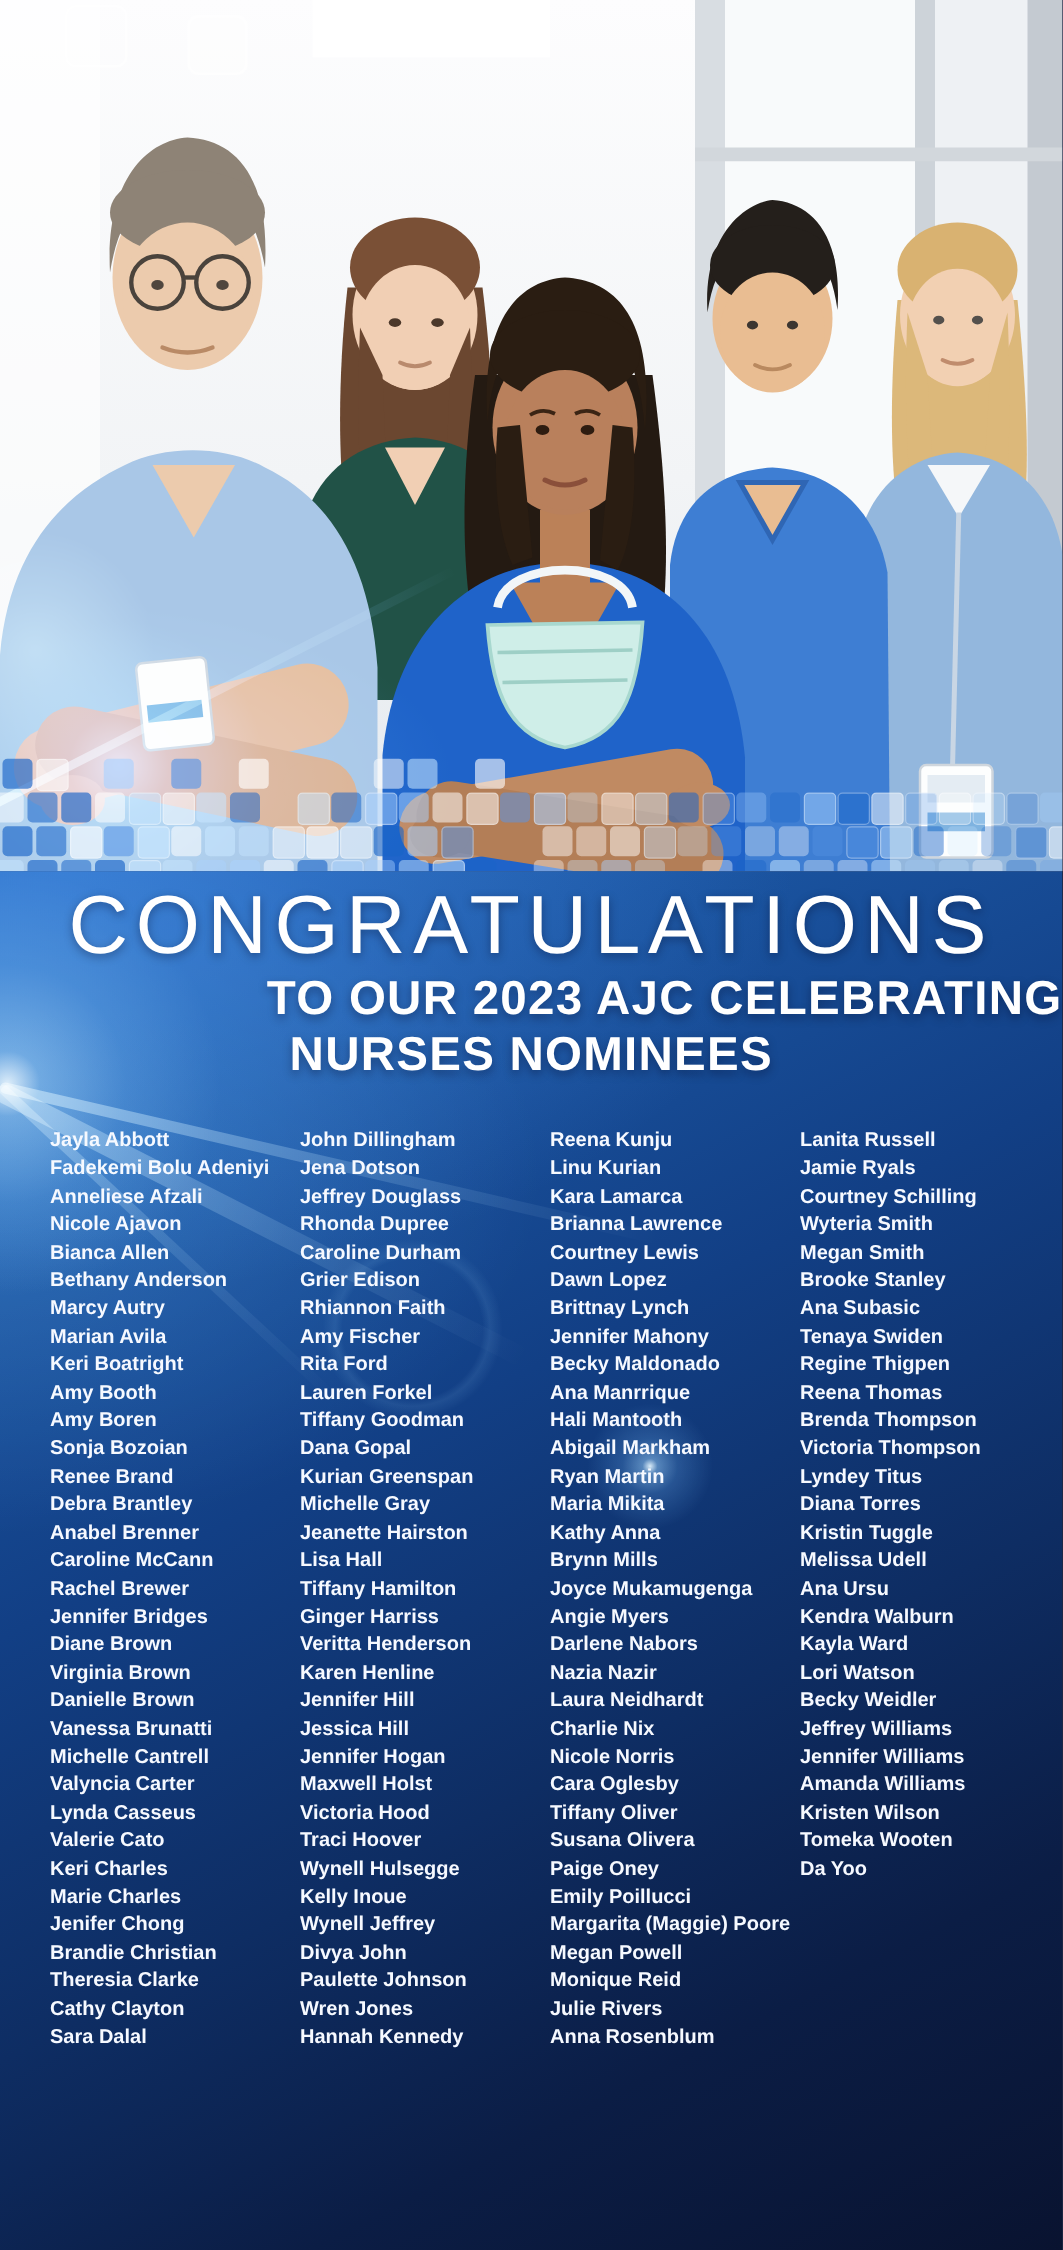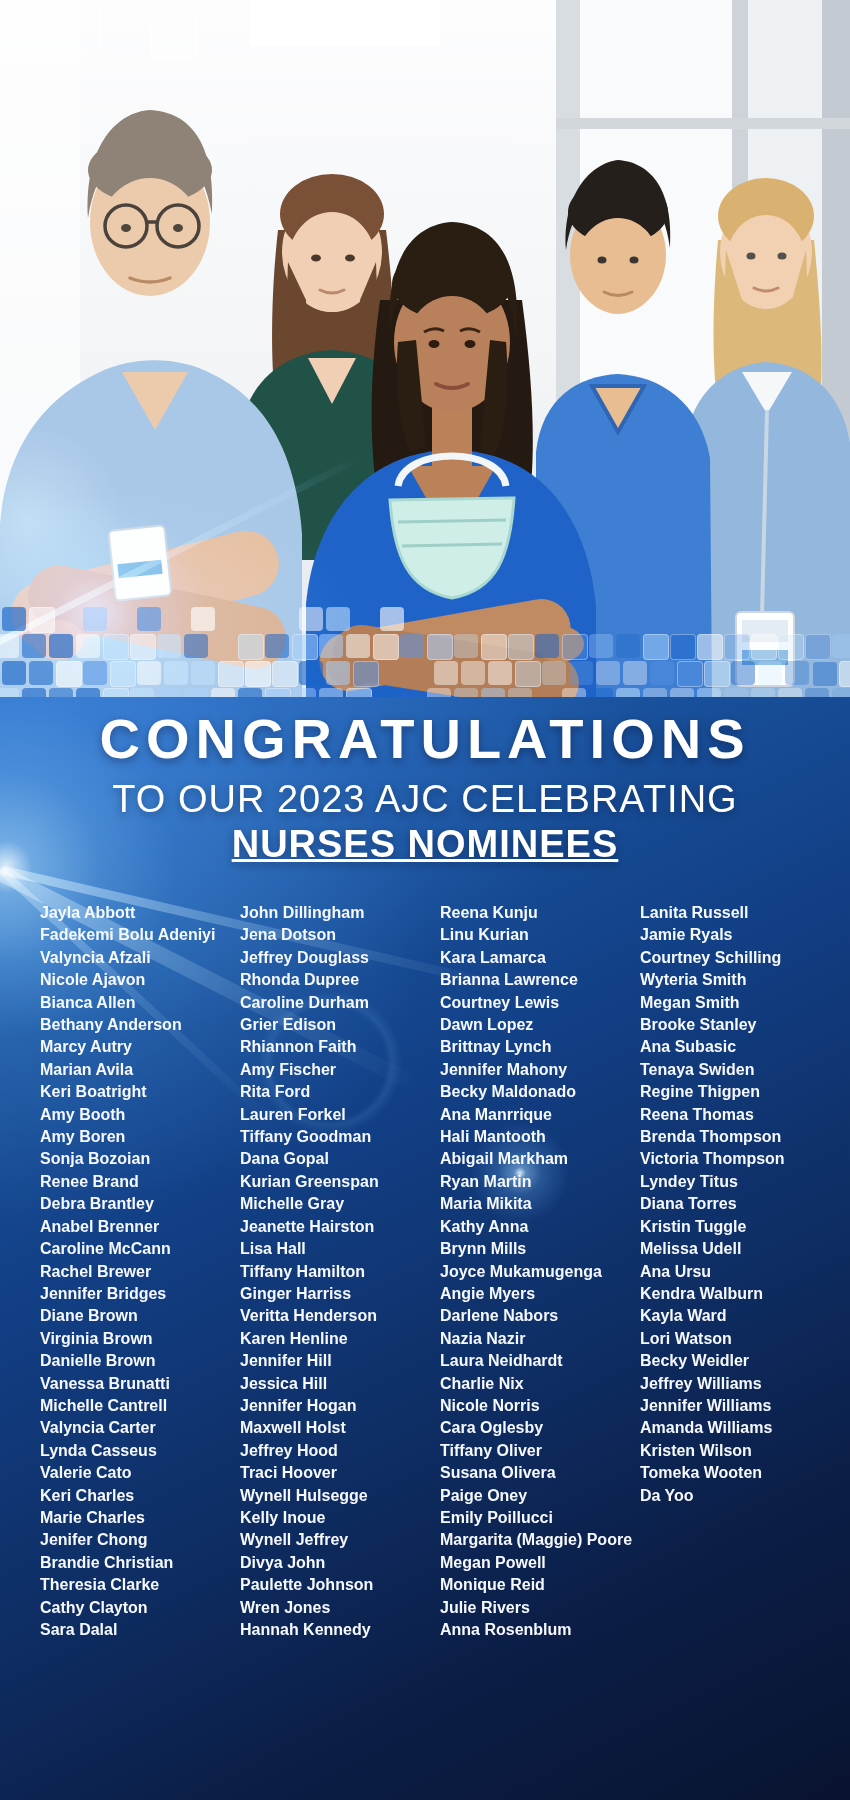--- a/index.html
+++ b/index.html
@@ -40,23 +40,23 @@
       radial-gradient(600px 400px at 0% 22%, rgba(80,140,230,.30), transparent 72%),
       radial-gradient(circle at 520px 476px, rgba(225,242,255,.95) 0px, rgba(150,200,255,.5) 6px, rgba(110,170,250,.22) 22px, transparent 50px),
       radial-gradient(circle at 330px 366px, transparent 56px, rgba(150,200,255,.10) 62px, transparent 72px);
   }
   .ray{position:absolute;left:0;top:168px;transform-origin:left center;mix-blend-mode:screen;border-radius:6px;
        background:linear-gradient(90deg, rgba(195,222,255,.55), rgba(180,215,255,.18) 55%, transparent);}
   .ray1{width:540px;height:9px;transform:rotate(13deg);}
   .ray2{width:470px;height:16px;transform:rotate(27deg);opacity:.8;}
   .ray3{width:360px;height:8px;transform:rotate(43deg);opacity:.7;}
   .heading{position:absolute;top:7px;left:0;width:850px;text-align:center;text-shadow:0 3px 8px rgba(0,5,30,.35);}
-  .heading-line1{font-size:56px;font-weight:bold;letter-spacing:6px;line-height:70px;white-space:nowrap;}
-  .heading-line2{font-size:38px;font-weight:normal;letter-spacing:1px;line-height:45px;margin-top:3px;}
-  .heading-line3{font-size:38px;font-weight:bold;letter-spacing:1px;line-height:45px;text-decoration:underline;}
+  .heading-line1{font-size:66px;font-weight:normal;letter-spacing:6px;line-height:70px;white-space:nowrap;}
+  .heading-line2{font-size:38px;font-weight:bold;letter-spacing:1px;line-height:45px;margin-top:3px;text-align:right;}
+  .heading-line3{font-size:38px;font-weight:bold;letter-spacing:1px;line-height:45px;}
   .names{position:absolute;left:40px;top:205px;width:800px;display:grid;grid-template-columns:200px 200px 200px 1fr;}
   .name-col{display:block;}
   .name{font-size:16px;font-weight:bold;line-height:22.4px;white-space:nowrap;color:#f6f9ff;}
   .logo{position:absolute;top:972px;left:0;width:850px;text-align:center;
         font-family:"Liberation Serif","DejaVu Serif",serif;color:#ffffff;}
   .logo-title{font-size:49px;letter-spacing:9px;line-height:52px;}
   .logo-subtitle{font-size:27px;letter-spacing:15px;line-height:30px;margin-top:3px;}
 </style>
 </head>
 <body>
@@ -305,21 +305,21 @@
     <div class="heading">
       <div class="heading-line1">CONGRATULATIONS</div>
       <div class="heading-line2">TO OUR 2023 AJC CELEBRATING</div>
       <div class="heading-line3">NURSES NOMINEES</div>
     </div>
 
     <div class="names">
       <div class="name-col">
           <div class="name">Jayla Abbott</div>
           <div class="name">Fadekemi Bolu Adeniyi</div>
-          <div class="name">Valyncia Afzali</div>
+          <div class="name">Anneliese Afzali</div>
           <div class="name">Nicole Ajavon</div>
           <div class="name">Bianca Allen</div>
           <div class="name">Bethany Anderson</div>
           <div class="name">Marcy Autry</div>
           <div class="name">Marian Avila</div>
           <div class="name">Keri Boatright</div>
           <div class="name">Amy Booth</div>
           <div class="name">Amy Boren</div>
           <div class="name">Sonja Bozoian</div>
           <div class="name">Renee Brand</div>
@@ -362,21 +362,21 @@
           <div class="name">Jeanette Hairston</div>
           <div class="name">Lisa Hall</div>
           <div class="name">Tiffany Hamilton</div>
           <div class="name">Ginger Harriss</div>
           <div class="name">Veritta Henderson</div>
           <div class="name">Karen Henline</div>
           <div class="name">Jennifer Hill</div>
           <div class="name">Jessica Hill</div>
           <div class="name">Jennifer Hogan</div>
           <div class="name">Maxwell Holst</div>
-          <div class="name">Jeffrey Hood</div>
+          <div class="name">Victoria Hood</div>
           <div class="name">Traci Hoover</div>
           <div class="name">Wynell Hulsegge</div>
           <div class="name">Kelly Inoue</div>
           <div class="name">Wynell Jeffrey</div>
           <div class="name">Divya John</div>
           <div class="name">Paulette Johnson</div>
           <div class="name">Wren Jones</div>
           <div class="name">Hannah Kennedy</div>
         </div>
       <div class="name-col">

